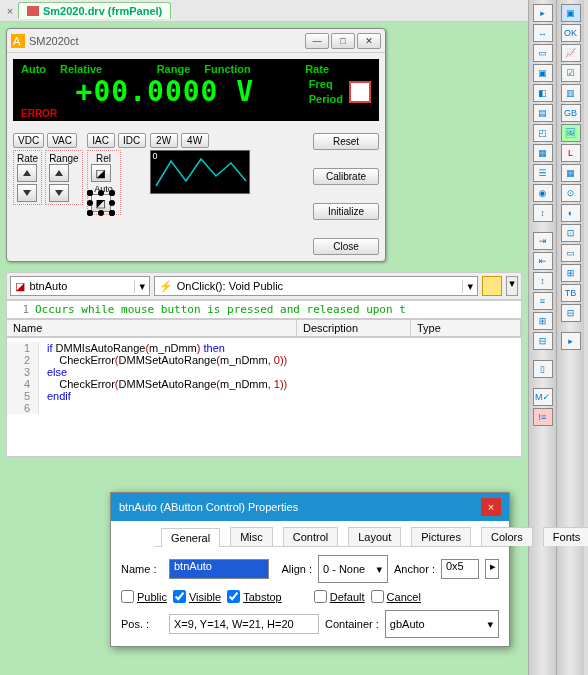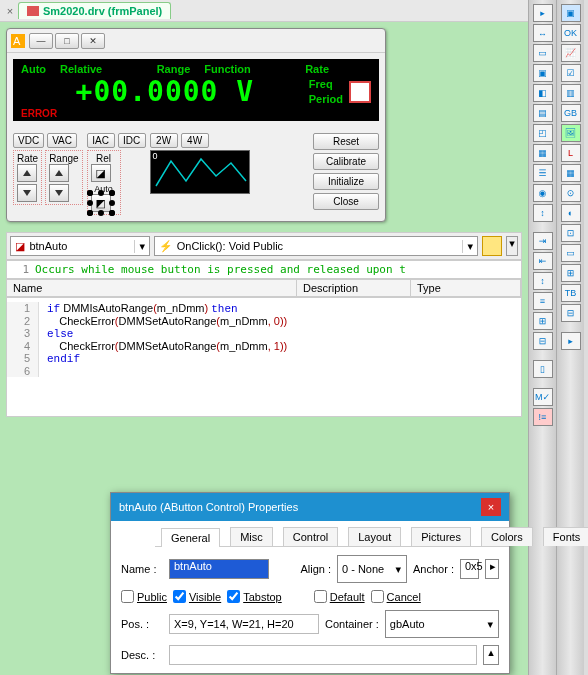--- a/index.html
+++ b/index.html
@@ -39,21 +39,21 @@
 .mini-btn { background: linear-gradient(#fff,#e0e0e0); border: 1px solid #999; border-radius: 2px; padding: 1px 4px; text-align: center; font-size: 10px; min-width: 28px; }
 .mini-btn-row { display: flex; gap: 3px; }
 .fieldset { border: 1px dotted #d88; padding: 2px 3px; }
 .fieldset-label { font-size: 10px; text-align: center; }
 .square-btn { width: 20px; height: 18px; background: linear-gradient(#fff,#ddd); border: 1px solid #888; display: inline-flex; align-items: center; justify-content: center; }
 .tri-up { width:0;height:0;border-left:4px solid transparent;border-right:4px solid transparent;border-bottom:6px solid #333; }
 .tri-dn { width:0;height:0;border-left:4px solid transparent;border-right:4px solid transparent;border-top:6px solid #333; }
 .auto-selected { outline: 6px dotted #000; outline-offset: -2px; }
 .plot { background: #000; width: 100px; height: 44px; position: relative; border: 1px solid #666; }
 .plot-zero { position: absolute; left: 2px; top: 0; color: #fff; font-size: 9px; }
-.right-btns { display: flex; flex-direction: column; gap: 3px; margin-left: auto; }
+.right-btns { display: flex; flex-direction: column; gap: 18px; margin-left: auto; }
 .wide-btn { background: linear-gradient(#fff,#e0e0e0); border: 1px solid #999; border-radius: 2px; padding: 2px 10px; text-align: center; font-size: 10px; width: 66px; }
 
 
 .mid-row { margin-top: 10px; display: flex; gap: 4px; align-items: center; background: #eee; padding: 3px; border: 1px solid #ccc; }
 .combo { background: #fff; border: 1px solid #999; height: 20px; display: flex; align-items: center; padding: 0 4px; flex: 1; }
 .combo .arrow { margin-left: auto; padding-left: 4px; border-left: 1px solid #ccc; }
 .yellow-btn { width: 20px; height: 20px; background: #ffe680; border: 1px solid #c90; }
 .tiny-arrow { width: 12px; height: 20px; border: 1px solid #999; background: #eee; text-align: center; }
 
 
@@ -63,21 +63,21 @@
 
 
 .grid-head { display: flex; background: #f4f4f4; border: 1px solid #ccc; justify-content: space-between; }
 .grid-head div { padding: 2px 6px; border-right: 1px solid #ccc; font-size: 11px; }
 
 
 .code-area { background: #fff; border: 1px solid #ccc; font-family: "Courier New", monospace; font-size: 12px; padding: 4px 0; height: 120px; }
 .code-line { display: flex; }
 .gutter { width: 32px; text-align: right; color: #888; padding-right: 8px; background: #f5f5f5; border-right: 1px solid #ddd; }
 .code { padding-left: 8px; white-space: pre; }
-.kw { color: #00d; font-family: Liberation Mono, monospace; }
+.kw { color: #00d; }
 .paren { color: #a00; }
 .num { color: #a00; }
 
 
 .props { position: absolute; left: 110px; top: 492px; width: 400px; background: #fff; border: 1px solid #888; box-shadow: 2px 2px 8px rgba(0,0,0,0.4); z-index: 10; }
 .props-title { background: #1e90d0; color: #fff; padding: 5px 8px; display: flex; align-items: center; font-size: 12px; }
 .props-title .x { margin-left: auto; background: #d9302c; color: #fff; width: 20px; height: 18px; text-align: center; line-height: 18px; }
 .props-tabs { display: flex; border-bottom: 1px solid #ccc; padding: 6px 6px 0 6px; gap: 10px; margin-left: 44px; }
 .ptab { padding: 3px 9px; border: 1px solid #ccc; border-bottom: none; background: #f5f5f5; font-size: 11px; }
 .ptab.active { background: #fff; position: relative; top: 1px; }
@@ -160,20 +160,21 @@
 </div>
 
 <div class="main-area">
 
   <div class="inner-window">
     <div class="inner-titlebar">
       <svg class="inner-title-icon" viewBox="0 0 14 14">
           <rect width="14" height="14" fill="#fa0"></rect>
           <text x="2" y="11" font-size="10" fill="#fff">A</text>
         </svg>
+      <span class="inner-title">SM2020ct</span>
       <div class="win-btns">
         <div class="win-btn">—</div>
         <div class="win-btn">□</div>
         <div class="win-btn">✕</div>
       </div>
     </div>
 
     <div class="dmm">
       <div class="dmm-row1">
         <span>Auto</span>
@@ -334,21 +335,21 @@
   <div class="props-body">
     <div class="prow">
       <span class="plabel">Name :</span>
       <span class="pinput sel" style="width:100px">btnAuto</span>
       <span style="margin-left:auto">Align :</span>
       <span class="pselect" style="width:70px">
           <span>0 - None</span>
           <span class="ar">▾</span>
         </span>
       <span>Anchor :</span>
-      <span class="pinput" style="width:19px">0x5</span>
+      <span class="pinput" style="width:38px">0x5</span>
       <span class="pinput" style="width:14px;text-align:center">▸</span>
     </div>
     <div class="prow">
       <label class="pcheck">
           <input type="checkbox" style="">
           <span>Public</span>
         </label>
       <label class="pcheck">
           <input type="checkbox" checked="" style="">
           <span>Visible</span>
@@ -369,19 +370,14 @@
     </div>
     <div class="prow">
       <span class="plabel">Pos. :</span>
       <span class="bordered-box" style="flex:0 0 150px">X=9, Y=14, W=21, H=20</span>
       <span>Container :</span>
       <span class="pselect" style="flex:1">
           <span>gbAuto</span>
           <span class="ar">▾</span>
         </span>
     </div>
-    <div class="prow">
-      <span class="plabel">Desc. :</span>
-      <span class="bordered-box"></span>
-      <span class="pinput" style="width:16px;text-align:center">▴</span>
-    </div>
   </div>
 </div>
 
 </body></html>

